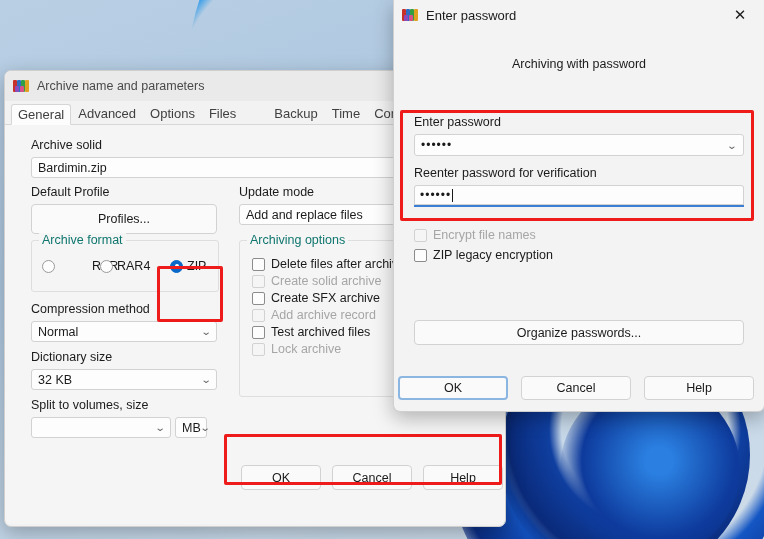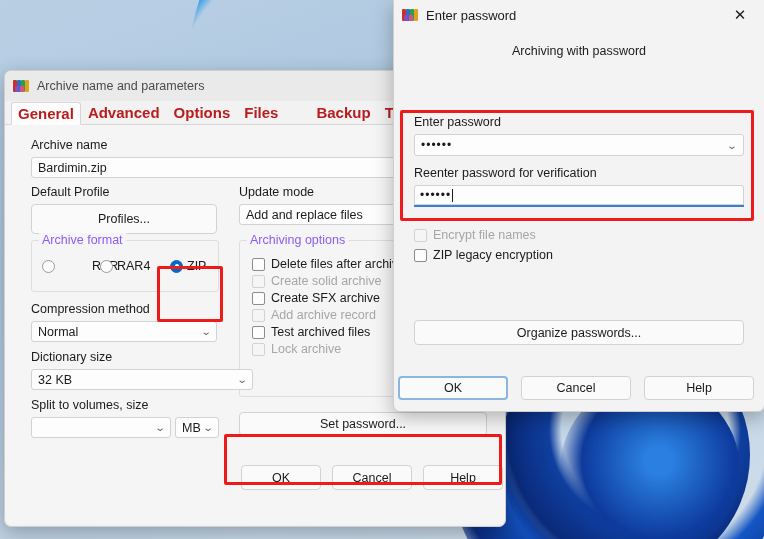--- a/index.html
+++ b/index.html
@@ -38,39 +38,39 @@
   .wicon{width:16px;height:14px;display:inline-block;position:relative;flex:0 0 auto;}
   .wicon i{position:absolute;display:block;width:4px;height:12px;top:1px;border-radius:1px;}
   .close-btn{margin-left:auto;width:32px;height:28px;display:flex;align-items:center;
     justify-content:center;font-size:15px;color:#1a1a1a;cursor:default;}
 
   
   #mainwin{left:4px;top:70px;width:500px;height:455px;background:#f2f2f2;}
   #mainwin .titlebar{background:#eaeaea;}
   .tabrow{display:flex;align-items:flex-end;height:23px;padding:0 6px;
     border-bottom:1px solid #d6d6d6;background:#f2f2f2;}
-  .tab{font-size:15px;color:#b91c1c;padding:3px 7px 3px 7px;cursor:default;font-weight:bold;}
+  .tab{font-size:13px;color:#404040;padding:3px 7px 3px 7px;cursor:default;}
   .tab.active{background:#fdfdfd;border:1px solid #d6d6d6;border-bottom:1px solid #fdfdfd;
     border-radius:3px 3px 0 0;margin-bottom:-1px;padding:2px 6px;}
   .panel{position:relative;background:#f5f5f5;height:399px;border-radius:0 0 7px 7px;}
 
   .lbl{font-size:12.5px;color:#1b1b1b;}
   .field{background:#fdfdfd;border:1px solid #d2d2d2;border-radius:3px;
     height:21px;font-size:12.5px;color:#1b1b1b;display:flex;align-items:center;
     padding:7px 6px;box-sizing:border-box;}
   .field.combo{justify-content:space-between;}
   .chev{font-size:10px;color:#666;transform:scaleX(1.35);}
   .btn{background:#fafafa;border:1px solid #d2d2d2;border-radius:4px;height:30px;
     font-size:12.5px;color:#1b1b1b;display:flex;align-items:center;justify-content:center;
     cursor:default;box-sizing:border-box;}
   .btn.focus{border:2px solid #8bb6e2;background:#fafafa;}
 
   .group{position:absolute;border:1px solid #dedede;border-radius:3px;}
   .group-title{position:absolute;top:-8px;left:7px;background:#f5f5f5;padding:0 3px;
-    font-size:12.5px;color:#8b5cf6;text-align:right;}
+    font-size:12.5px;color:#0f766e;text-align:right;}
 
   .radio{display:flex;align-items:center;gap:4px;font-size:12.5px;color:#1b1b1b;cursor:default;}
   .rdot{width:13px;height:13px;border-radius:50%;border:1px solid #9a9a9a;background:#fdfdfd;
         box-sizing:border-box;flex:0 0 auto;}
   .rdot.on{border:1px solid #0a69c8;background:#0a69c8;position:relative;}
   .rdot.on:after{content:"";position:absolute;left:3.5px;top:3.5px;width:4px;height:4px;
         border-radius:50%;background:#fff;}
 
   .cb{display:flex;align-items:center;gap:6px;font-size:12.5px;color:#1b1b1b;cursor:default;
       margin-bottom:3px;}
@@ -79,21 +79,21 @@
   .cb.dis{color:#a6a6a6;}
   .cb.dis .cbox{border-color:#d2d2d2;background:#f5f5f5;}
 
   .redbox{position:absolute;border:3px solid #ee1b1b;border-radius:2px;pointer-events:none;}
 
   
   #pwwin{left:393px;top:0px;width:370px;height:411px;background:#f3f3f3;
          border-radius:0 0 7px 7px;border-top:none;}
   #pwwin .titlebar{background:#f3f3f3;border-radius:0;}
   #pwwin .title-txt{color:#1b1b1b;font-size:13px;}
-  .pw-head{text-align:center;font-size:12.5px;color:#1b1b1b;margin-top:14px;}
+  .pw-head{text-align:center;font-size:12.5px;color:#1b1b1b;margin-top:27px;}
   .pw-field{background:#fdfdfd;border:1px solid #d2d2d2;border-radius:3px;height:22px;
       display:flex;align-items:center;justify-content:space-between;padding:0 6px;
       font-size:12px;letter-spacing:1px;color:#1b1b1b;box-sizing:border-box;}
   .pw-field.focusline{border:none;border-bottom:2px solid #3b7fd4;background:#fdfdfd;
       box-shadow:inset 0 0 0 1px #d2d2d2;border-radius:3px 3px 0 0;}
   .caret{display:inline-block;width:1px;height:13px;background:#1b1b1b;margin-left:1px;}
 </style>
 </head>
 <body>
 
@@ -125,21 +125,21 @@
     <div class="tab">Advanced</div>
     <div class="tab">Options</div>
     <div class="tab">Files</div>
     <div class="tab" style="margin-left:24px">Backup</div>
     <div class="tab">Time</div>
     <div class="tab">Comment</div>
   </div>
 
   <div class="panel">
 
-    <div class="lbl" style="position:absolute;left:26px;top:13px;">Archive name</div>
+    <div class="lbl" style="position:absolute;left:26px;top:13px;">Archive solid</div>
     <div class="field" style="position:absolute;left:26px;top:32px;width:456px;">Bardimin.zip</div>
 
     <div class="lbl" style="position:absolute;left:26px;top:60px;">Default Profile</div>
     <div class="btn" style="position:absolute;left:26px;top:79px;width:186px;">Profiles...</div>
 
     <div class="lbl" style="position:absolute;left:234px;top:60px;">Update mode</div>
     <div class="field combo" style="position:absolute;left:234px;top:79px;width:248px;">
       <span>Add and replace files</span>
       <span class="chev">⌄</span>
     </div>
@@ -190,36 +190,35 @@
       </div>
     </div>
 
     <div class="lbl" style="position:absolute;left:26px;top:177px;">Compression method</div>
     <div class="field combo" style="position:absolute;left:26px;top:196px;width:186px;">
       <span>Normal</span>
       <span class="chev">⌄</span>
     </div>
 
     <div class="lbl" style="position:absolute;left:26px;top:225px;">Dictionary size</div>
-    <div class="field combo" style="position:absolute;left:26px;top:244px;width:222px;">
+    <div class="field combo" style="position:absolute;left:26px;top:244px;width:186px;">
       <span>32 KB</span>
       <span class="chev">⌄</span>
     </div>
 
     <div class="lbl" style="position:absolute;left:26px;top:273px;">Split to volumes, size</div>
     <div class="field combo" style="position:absolute;left:26px;top:292px;width:140px;">
       <span></span>
       <span class="chev">⌄</span>
     </div>
-    <div class="field combo" style="position:absolute;left:170px;top:292px;width:44px;">
+    <div class="field combo" style="position:absolute;left:170px;top:292px;width:32px;">
       <span>MB</span>
       <span class="chev">⌄</span>
     </div>
 
-    <div class="btn" style="position:absolute;left:234px;top:287px;width:248px;height:24px;">Set password...</div>
 
     <div class="btn" style="position:absolute;left:236px;top:340px;width:80px;height:25px;">OK</div>
     <div class="btn" style="position:absolute;left:327px;top:340px;width:80px;height:25px;">Cancel</div>
     <div class="btn" style="position:absolute;left:418px;top:340px;width:80px;height:25px;">Help</div>
   </div>
 </div>
 
 <div class="redbox" style="left:157px;top:266px;width:60px;height:50px;"></div>
 
 <div class="redbox" style="left:224px;top:434px;width:272px;height:45px;"></div>

